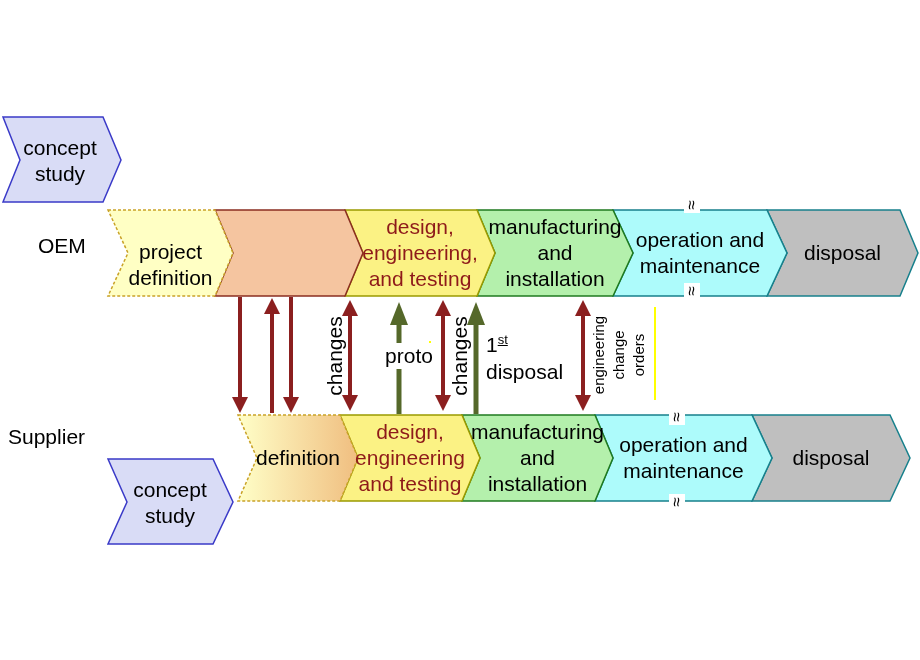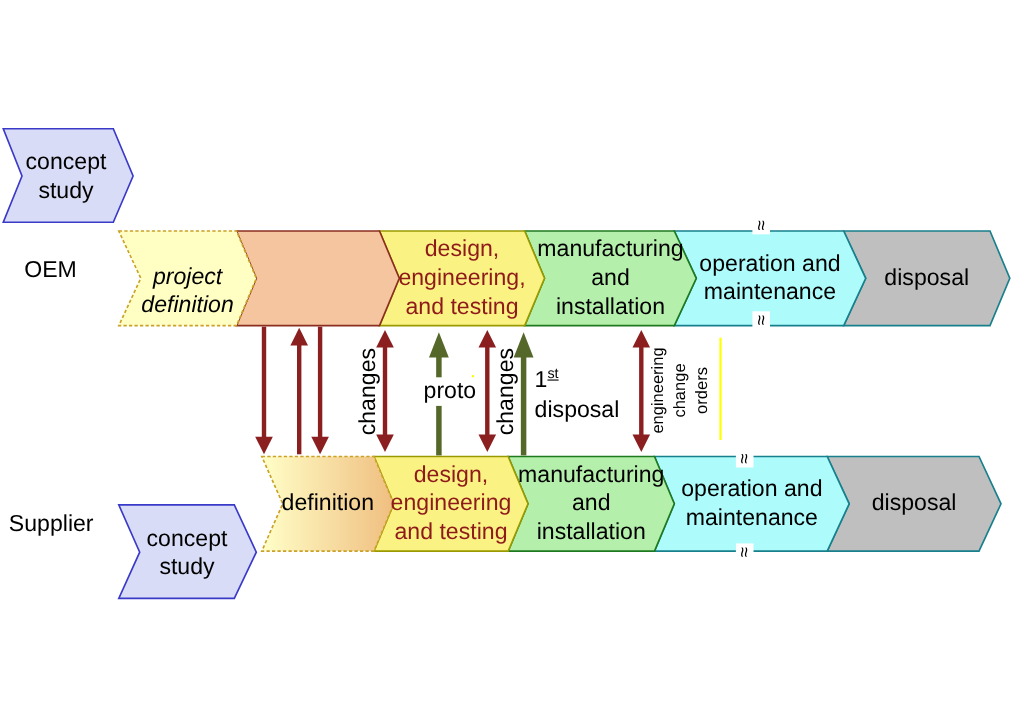--- a/index.html
+++ b/index.html
@@ -100,29 +100,29 @@
 
     <g>
       <polygon class="hd-red" points="575,316 591,316 583,300"></polygon>
       <line class="ln-red" x1="583" y1="314" x2="583" y2="397"></line>
       <polygon class="hd-red" points="575,395 591,395 583,411"></polygon>
     </g>
 
     <line class="ln-ylw" x1="655" y1="307" x2="655" y2="400"></line>
   </svg>
 
-  <div class="lane-lbl" style="left:22px;top:233px;width:64px;height:26px;">OEM</div>
-  <div class="lane-lbl" style="left:8px;top:464px;width:90px;height:26px;">Supplier</div>
+  <div class="lane-lbl" style="left:38px;top:233px;width:64px;height:26px;">OEM</div>
+  <div class="lane-lbl" style="left:8px;top:424px;width:90px;height:26px;">Supplier</div>
 
   <div class="lbl" style="left:4px;top:132px;width:112px;height:58px;">concept
 study</div>
   <div class="lbl" style="left:112px;top:474px;width:116px;height:58px;">concept
 study</div>
 
-  <div class="lbl" style="left:108px;top:210px;width:125px;height:110px;font-style:italic;">project
+  <div class="lbl" style="left:108px;top:210px;width:125px;height:110px;">project
 definition</div>
   <div class="lbl t-red" style="left:345px;top:210px;width:150px;height:86px;">design,
 engineering,
 and testing</div>
   <div class="lbl" style="left:477px;top:210px;width:156px;height:86px;">manufacturing
 and
 installation</div>
   <div class="lbl" style="left:613px;top:210px;width:174px;height:86px;">operation and
 maintenance</div>
   <div class="lbl" style="left:767px;top:210px;width:151px;height:86px;">disposal</div>

